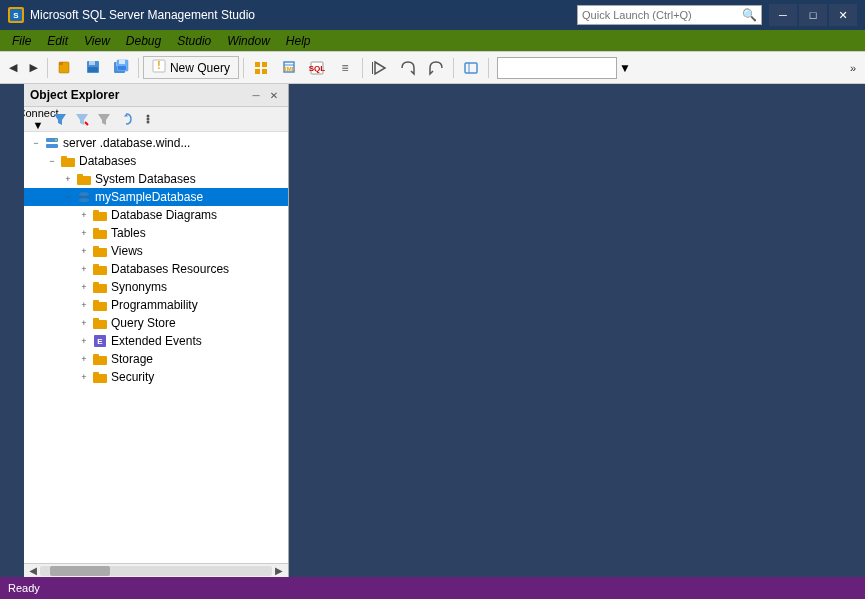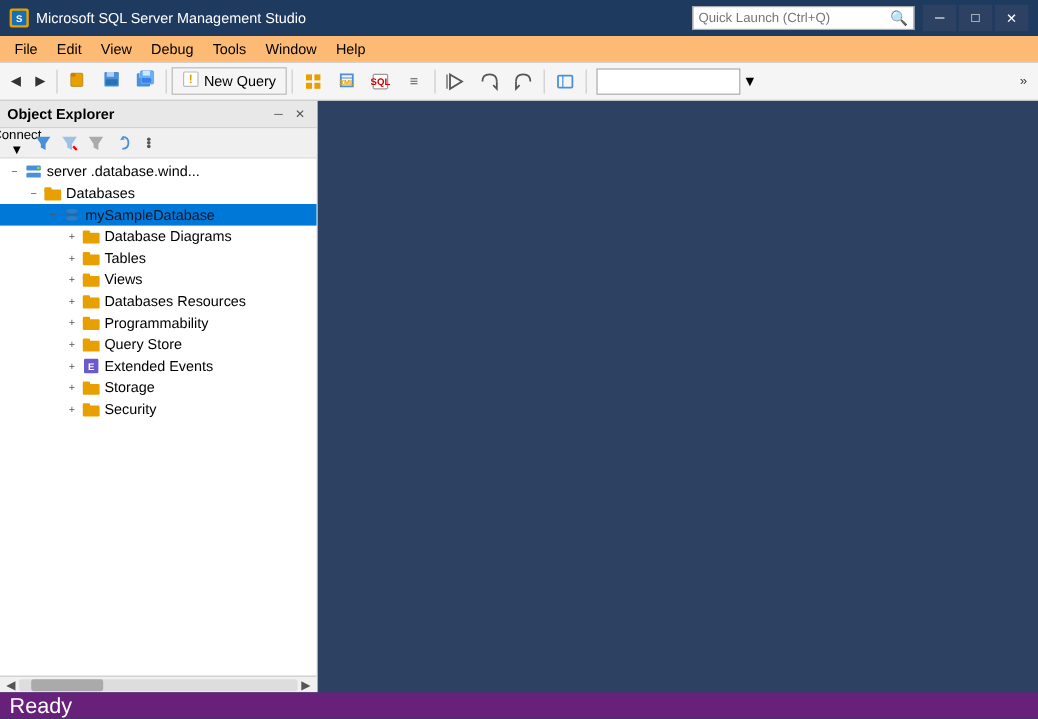--- a/index.html
+++ b/index.html
@@ -68,26 +68,27 @@
       color: white;
       font-size: 11px;
       cursor: pointer;
       display: flex;
       align-items: center;
       justify-content: center;
     }
 
     
     .menu-bar {
-      background: #fdba74;
+      background: #4d7c0f;
       height: 22px;
       display: flex;
       align-items: center;
       padding: 0 4px;
       border-bottom: 1px solid #ccc;
+      font-style: italic;
     }
     .menu-item {
       padding: 2px 8px;
       font-size: 12px;
       cursor: pointer;
       color: #000;
     }
 
     
     .toolbar {
@@ -127,20 +128,21 @@
       display: flex;
       align-items: center;
       gap: 4px;
     }
 
     
     .main-content {
       display: flex;
       flex: 1;
       overflow: hidden;
+      margin-left: 24px;
     }
 
     
     .object-explorer {
       width: 265px;
       min-width: 265px;
       background: white;
       border-right: 1px solid #aaa;
       display: flex;
       flex-direction: column;
@@ -206,21 +208,21 @@
     
     .tree-node {
       display: flex;
       align-items: center;
       height: 18px;
       padding-right: 4px;
       cursor: pointer;
       white-space: nowrap;
     }
     .tree-node.selected { background: #0078d7; color: white; }
-    .tree-node.selected .node-text { color: #0f172a; }
+    .tree-node.selected .node-text { color: #ffffff; }
 
     .expander {
       width: 16px;
       height: 16px;
       display: flex;
       align-items: center;
       justify-content: center;
       font-size: 9px;
       color: #555;
       flex-shrink: 0;
@@ -282,21 +284,21 @@
     }
 
     
     .status-bar {
       background: #68217a;
       height: 22px;
       display: flex;
       align-items: center;
       padding: 0 8px;
       color: white;
-      font-size: 18px;
+      font-size: 11px;
     }
 
     
     .oe-scroll-bar {
       height: 14px;
       background: #f0f0f0;
       border-top: 1px solid #ccc;
       display: flex;
       align-items: center;
       padding: 0 2px;
@@ -337,21 +339,21 @@
     <button class="title-btn">□</button>
     <button class="title-btn close">✕</button>
   </div>
 </div>
 
 <div class="menu-bar">
   <span class="menu-item">File</span>
   <span class="menu-item">Edit</span>
   <span class="menu-item">View</span>
   <span class="menu-item">Debug</span>
-  <span class="menu-item">Tools</span>
+  <span class="menu-item">Studio</span>
   <span class="menu-item">Window</span>
   <span class="menu-item">Help</span>
 </div>
 
 <div class="toolbar">
 
   <button class="tb-btn">
     <span>◀</span>
   </button>
   <button class="tb-btn">
@@ -528,20 +530,27 @@
       </div>
 
       <div class="tree-node indent-2">
         <span class="expander expanded"></span>
         <span class="node-icon">
           <div class="folder-icon"></div>
         </span>
         <span class="node-text">Databases</span>
       </div>
 
+      <div class="tree-node indent-3">
+        <span class="expander collapsed"></span>
+        <span class="node-icon">
+          <div class="folder-icon"></div>
+        </span>
+        <span class="node-text">System Databases</span>
+      </div>
 
       <div class="tree-node indent-3 selected">
         <span class="expander expanded"></span>
         <span class="node-icon">
           <svg width="14" height="14" viewBox="0 0 14 14">
             <ellipse cx="7" cy="4" rx="5" ry="2" fill="#1a6eb5"></ellipse>
             <rect x="2" y="4" width="10" height="6" fill="#1a6eb5"></rect>
             <ellipse cx="7" cy="10" rx="5" ry="2" fill="#2a7ec5"></ellipse>
             <ellipse cx="7" cy="4" rx="5" ry="2" fill="#3a8ed5" opacity="0.5"></ellipse>
           </svg>
@@ -574,20 +583,27 @@
       </div>
 
       <div class="tree-node indent-4">
         <span class="expander collapsed"></span>
         <span class="node-icon">
           <div class="folder-icon"></div>
         </span>
         <span class="node-text">Databases Resources</span>
       </div>
 
+      <div class="tree-node indent-4">
+        <span class="expander collapsed"></span>
+        <span class="node-icon">
+          <div class="folder-icon"></div>
+        </span>
+        <span class="node-text">Synonyms</span>
+      </div>
 
       <div class="tree-node indent-4">
         <span class="expander collapsed"></span>
         <span class="node-icon">
           <div class="folder-icon"></div>
         </span>
         <span class="node-text">Programmability</span>
       </div>
 
       <div class="tree-node indent-4">

